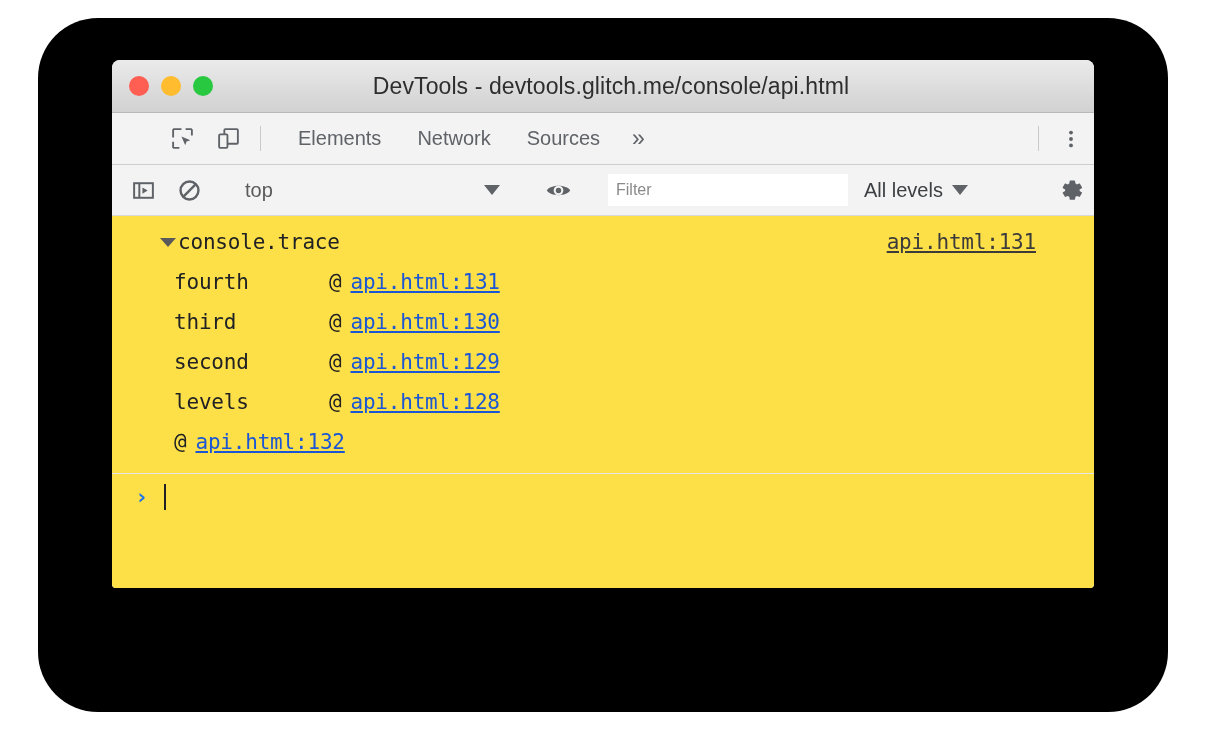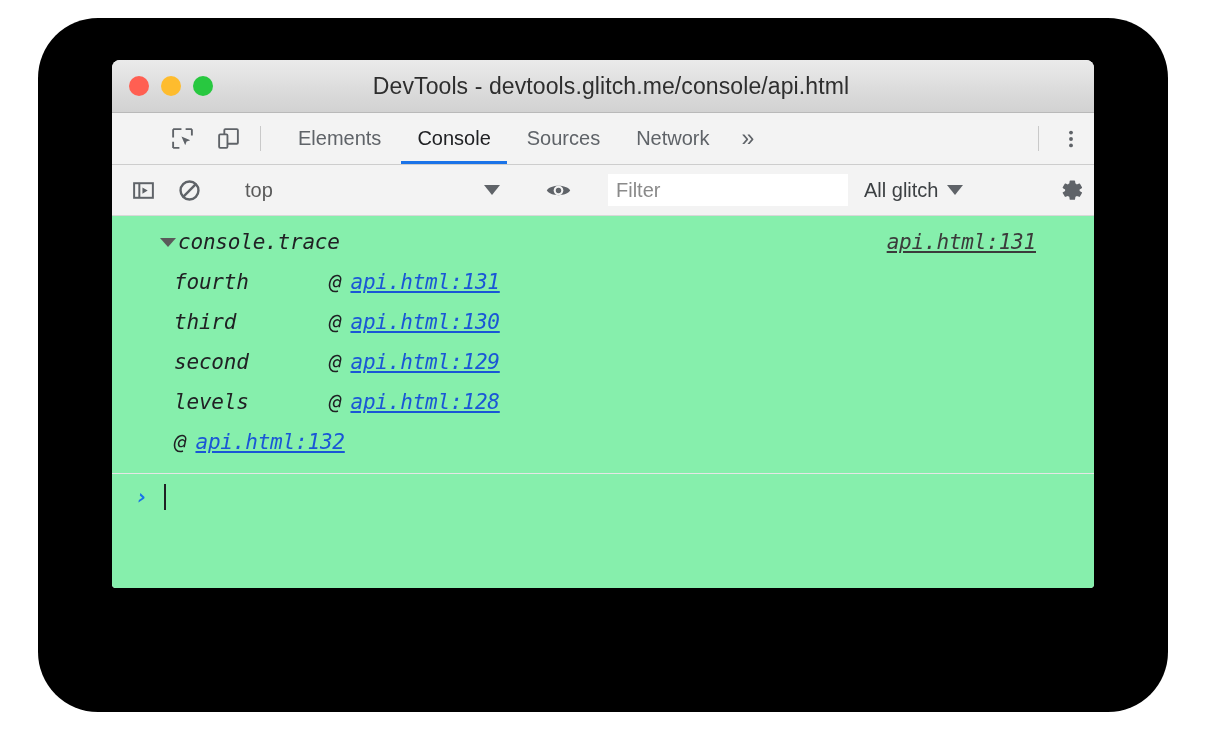--- a/index.html
+++ b/index.html
@@ -176,21 +176,21 @@
     border-top: 10px solid #5f6368;
   }
 
   .filter-input {
     width: 240px;
     height: 32px;
     background: #ffffff;
     border: none;
     outline: none;
     font-family: "Liberation Sans", sans-serif;
-    font-size: 20px;
+    font-size: 16px;
     color: #202124;
     padding: 0 8px;
     margin-left: 8px;
   }
   .filter-input::placeholder { color: #8a8a8a; }
 
   .levels {
     display: flex;
     align-items: center;
     gap: 9px;
@@ -204,24 +204,23 @@
 
   .ctoolbar-right {
     margin-left: auto;
     display: flex;
     align-items: center;
   }
 
   
   .console-body {
     flex: 1 1 auto;
-    background: #86efac;
+    background: #fde047;
     position: relative;
     overflow: hidden;
-    font-style: italic;
   }
 
   .trace-group {
     padding-top: 6px;
   }
 
   .trace-header {
     position: relative;
     display: flex;
     align-items: center;
@@ -344,28 +343,25 @@
         </svg>
       </span>
     </div>
 
     <div class="vsep"></div>
 
     <div class="tabs">
       <div class="tab">
         <span>Elements</span>
       </div>
-      <div class="tab active">
-        <span>Console</span>
+      <div class="tab">
+        <span>Network</span>
       </div>
       <div class="tab">
         <span>Sources</span>
-      </div>
-      <div class="tab">
-        <span>Network</span>
       </div>
       <div class="tab more">
         <span>»</span>
       </div>
     </div>
 
     <div class="tabbar-right">
       <div class="vsep"></div>
       <div class="icon-btn">
         <span>
@@ -417,21 +413,21 @@
           <circle cx="12" cy="12" r="2.4" fill="#5f6368"></circle>
         </svg>
       </span>
     </div>
 
     <div class="vsep"></div>
 
     <input class="filter-input" type="text" placeholder="Filter" style="">
 
     <div class="levels">
-      <span>All glitch</span>
+      <span>All levels</span>
       <span class="caret"></span>
     </div>
 
     <div class="ctoolbar-right">
       <div class="vsep"></div>
       <div class="icon-btn">
         <span>
           <svg width="27" height="27" viewBox="0 0 24 24">
             <path fill="#5f6368" d="M12 8.2a3.8 3.8 0 1 0 0 7.6 3.8 3.8 0 0 0 0-7.6zm9.1 5.3l-1.9-1.1c.05-.46.05-.94 0-1.4l1.9-1.1a.6.6 0 0 0 .23-.76l-1.8-3.1a.6.6 0 0 0-.74-.26l-2.1.78c-.37-.29-.78-.52-1.21-.7l-.32-2.2a.6.6 0 0 0-.6-.5h-3.6a.6.6 0 0 0-.6.5l-.32 2.2c-.43.18-.84.41-1.21.7l-2.1-.78a.6.6 0 0 0-.74.26l-1.8 3.1a.6.6 0 0 0 .23.76l1.9 1.1c-.05.46-.05.94 0 1.4l-1.9 1.1a.6.6 0 0 0-.23.76l1.8 3.1a.6.6 0 0 0 .74.26l2.1-.78c.37.29.78.52 1.21.7l.32 2.2a.6.6 0 0 0 .6.5h3.6a.6.6 0 0 0 .6-.5l.32-2.2c.43-.18.84-.41 1.21-.7l2.1.78a.6.6 0 0 0 .74-.26l1.8-3.1a.6.6 0 0 0-.23-.76z"></path>
           </svg>

